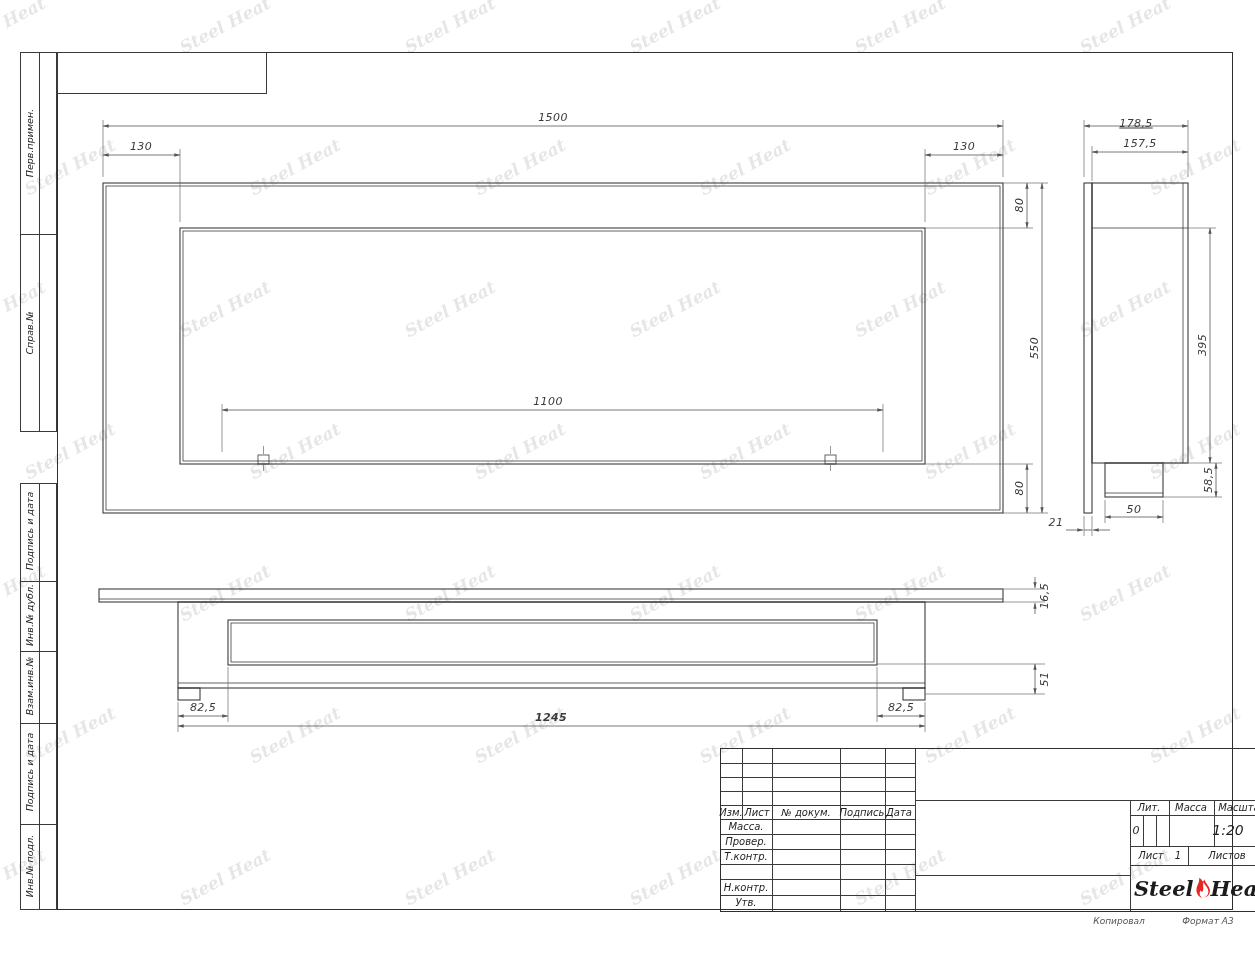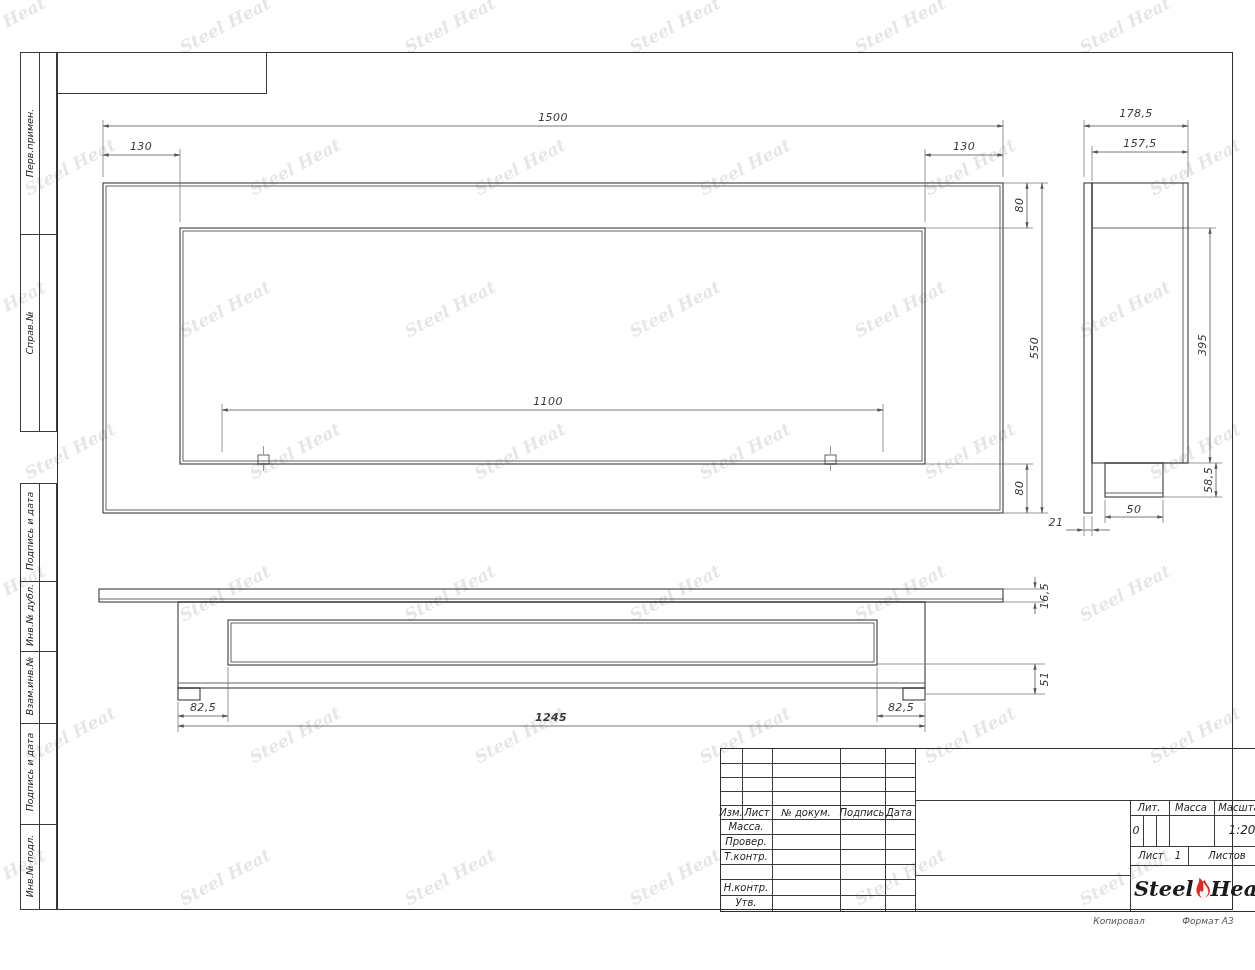--- a/index.html
+++ b/index.html
@@ -212,21 +212,21 @@
   </svg>
 
   <div class="dim" style="left:553px;top:117px;">1500</div>
   <div class="dim" style="left:141px;top:146px;">130</div>
   <div class="dim" style="left:964px;top:146px;">130</div>
   <div class="dim" style="left:548px;top:401px;">1100</div>
   <div class="dim v" style="left:1019px;top:205px;">80</div>
   <div class="dim v" style="left:1034px;top:348px;">550</div>
   <div class="dim v" style="left:1019px;top:488px;">80</div>
 
-  <div class="dim" style="left:1136px;top:113px;">178,5</div>
+  <div class="dim" style="left:1136px;top:123px;text-decoration:underline;">178,5</div>
   <div class="dim" style="left:1140px;top:143px;">157,5</div>
   <div class="dim v" style="left:1202px;top:345px;">395</div>
   <div class="dim v" style="left:1208px;top:480px;">58,5</div>
   <div class="dim" style="left:1134px;top:509px;">50</div>
   <div class="dim" style="left:1056px;top:522px;">21</div>
 
   <div class="dim v" style="left:1044px;top:596px;">16,5</div>
   <div class="dim v" style="left:1044px;top:679px;">51</div>
   <div class="dim" style="left:203px;top:707px;">82,5</div>
   <div class="dim" style="left:551px;top:717px;font-weight:bold;">1245</div>
@@ -273,21 +273,21 @@
     <div class="tbl" style="left:25px;top:92px;">Провер.</div>
     <div class="tbl" style="left:25px;top:107px;">Т.контр.</div>
     <div class="tbl" style="left:25px;top:138px;">Н.контр.</div>
     <div class="tbl" style="left:25px;top:153px;">Утв.</div>
 
 
     <div class="tbl" style="left:428px;top:58px;">Лит.</div>
     <div class="tbl" style="left:470px;top:58px;">Масса</div>
     <div class="tbl" style="left:521px;top:58px;">Масштаб</div>
     <div class="tbl" style="left:415px;top:81px;font-size:11px;">0</div>
-    <div class="tbl" style="left:521px;top:81px;font-size:12px;">1:20</div>
+    <div class="tbl" style="left:507px;top:81px;font-size:14px;">1:20</div>
 
     <div class="tbl" style="left:430px;top:106px;">Лист</div>
     <div class="tbl" style="left:457px;top:106px;">1</div>
     <div class="tbl" style="left:506px;top:106px;">Листов</div>
     <div class="tbl" style="left:540px;top:106px;">1</div>
 
     <div class="brand">
       <span>Steel</span>
       <svg width="17" height="22" viewBox="0 0 17 22">
         <path d="M5 1 C6 5 3 8 2.5 12 C2 16 4.5 20 8.5 21 C5.5 19 5 16 6.5 13.5 C7.5 15 8.5 15.2 9 13.5 C9.8 10.8 8.5 8.5 9.5 5 C10.5 8 13 9.5 14 12.5 C15 15.5 14 18.5 11 20.5 C14.5 19.5 16.5 16 15.8 12.5 C15 8.5 11.5 6.5 10.5 2.5 C9.5 4.5 8.5 5 8 3.5 C7.5 2.2 6.5 1.5 5 1 z" fill="#e8251f"></path>

